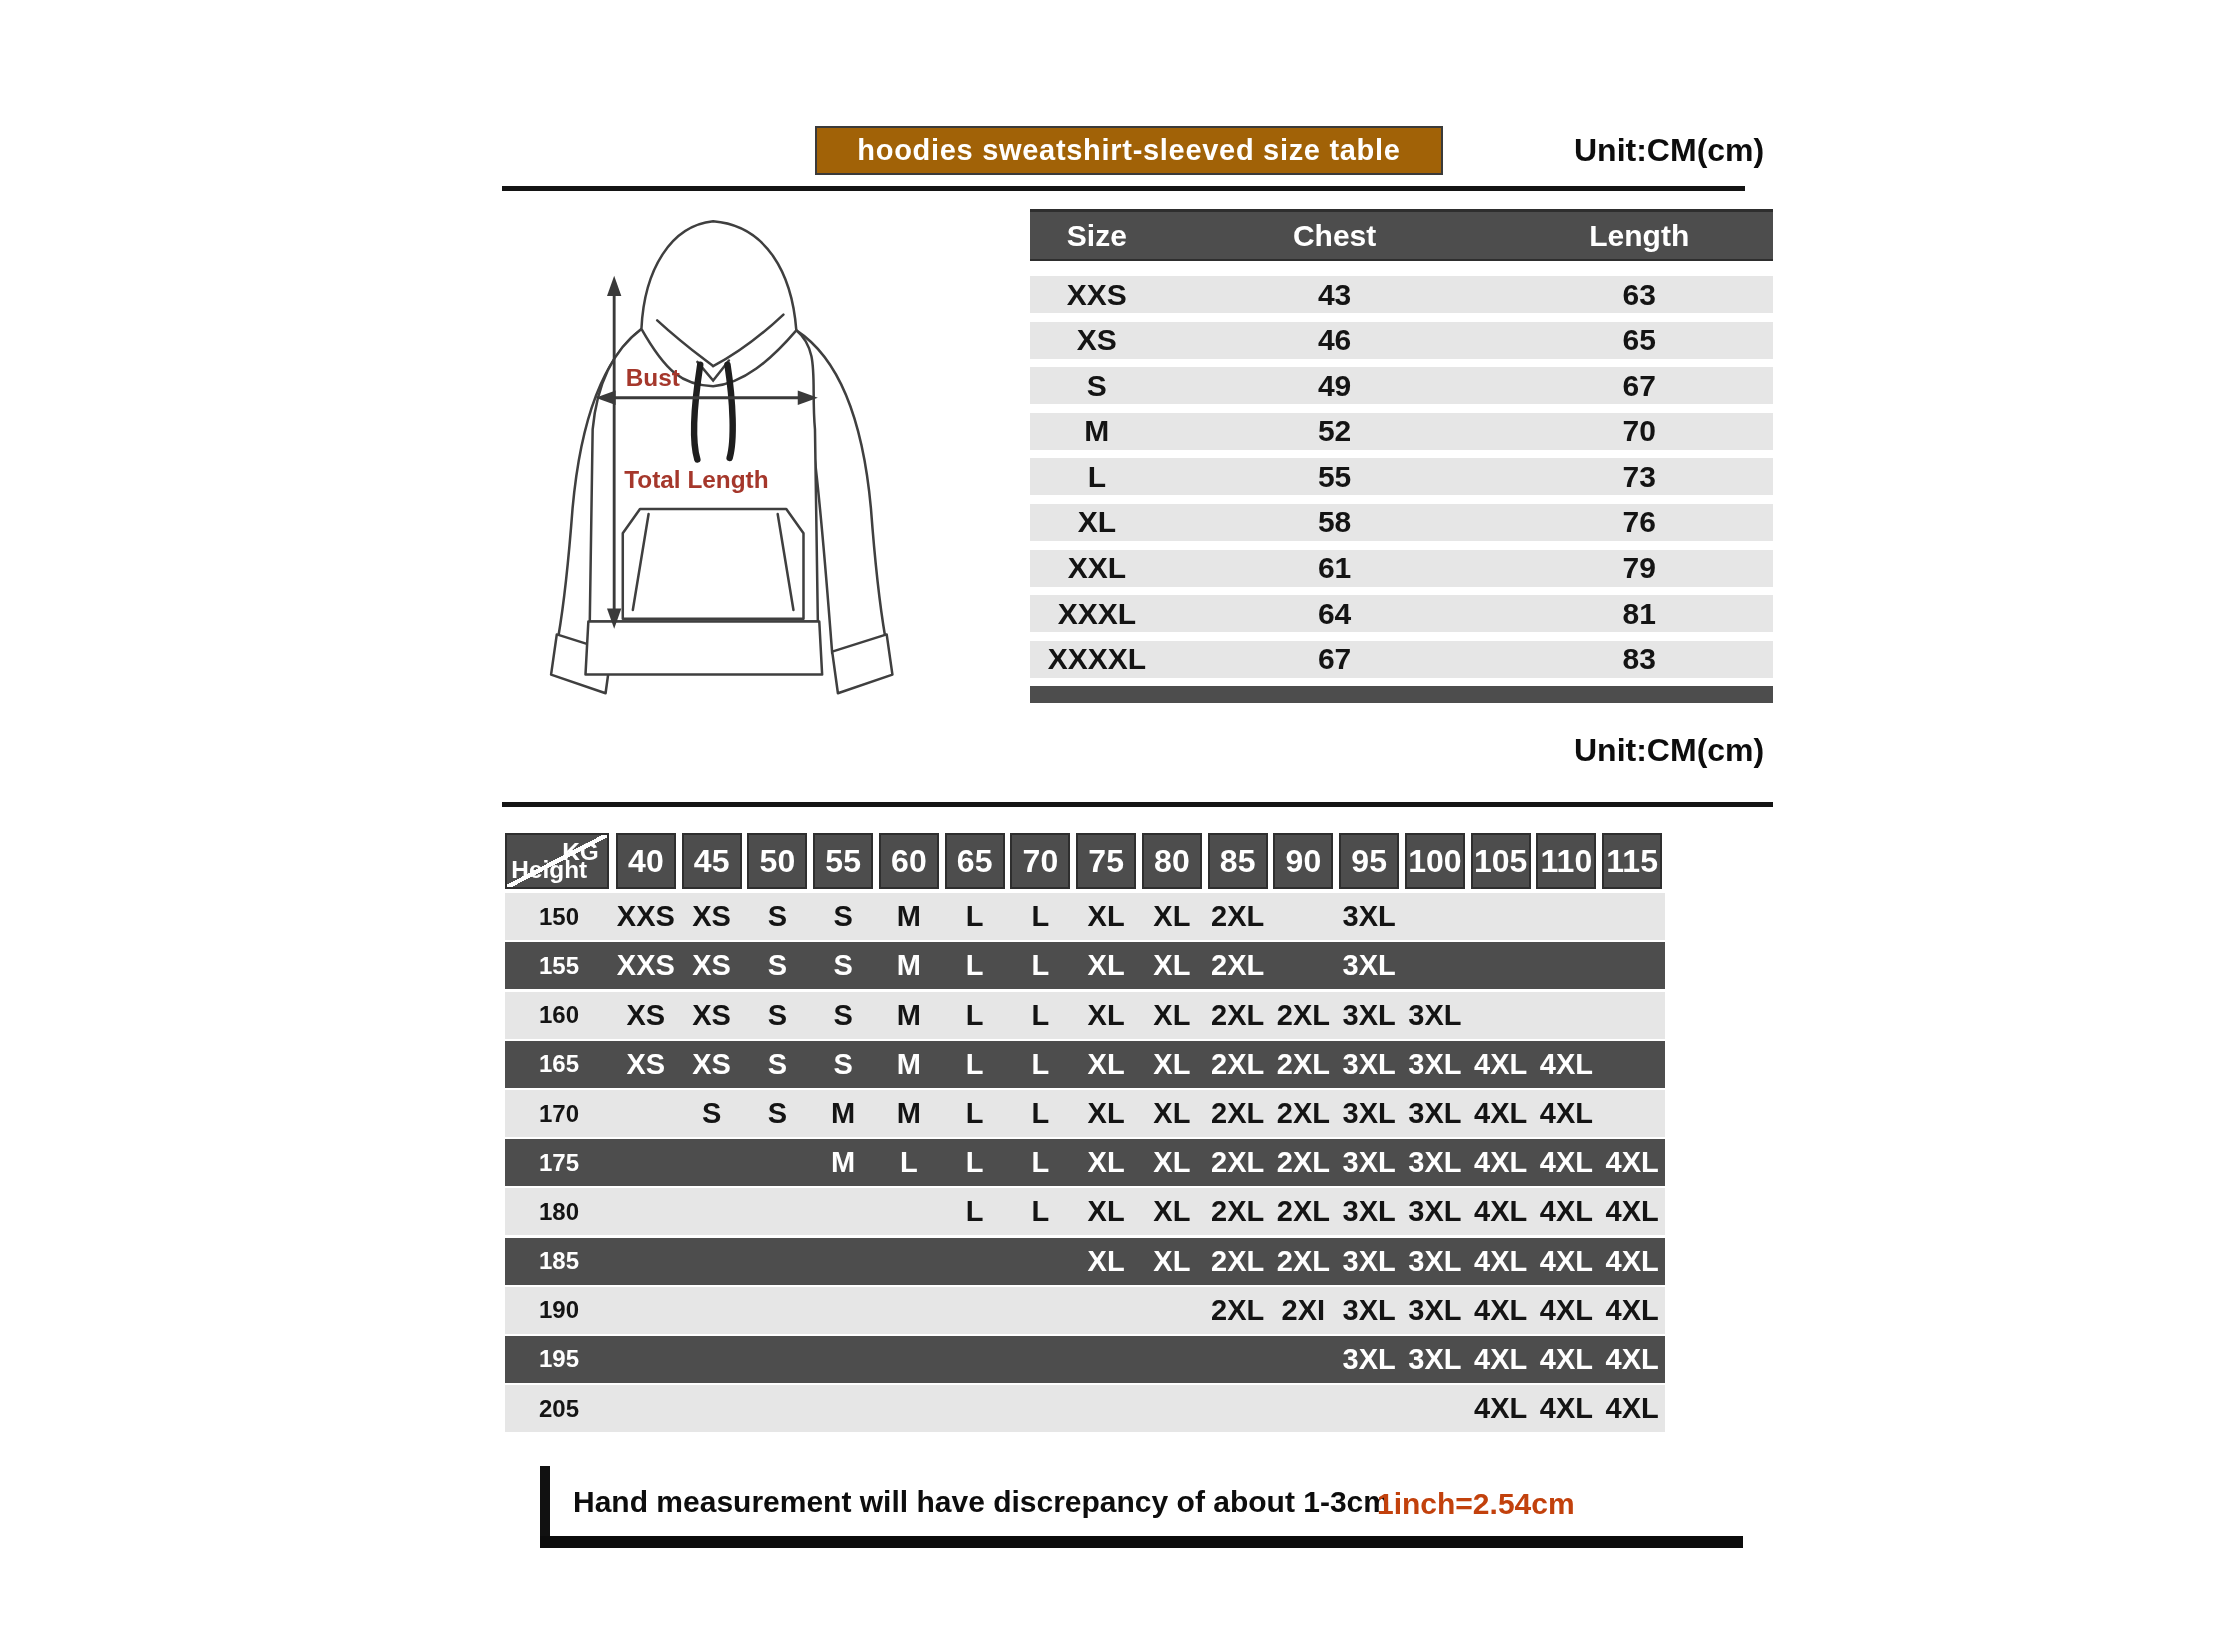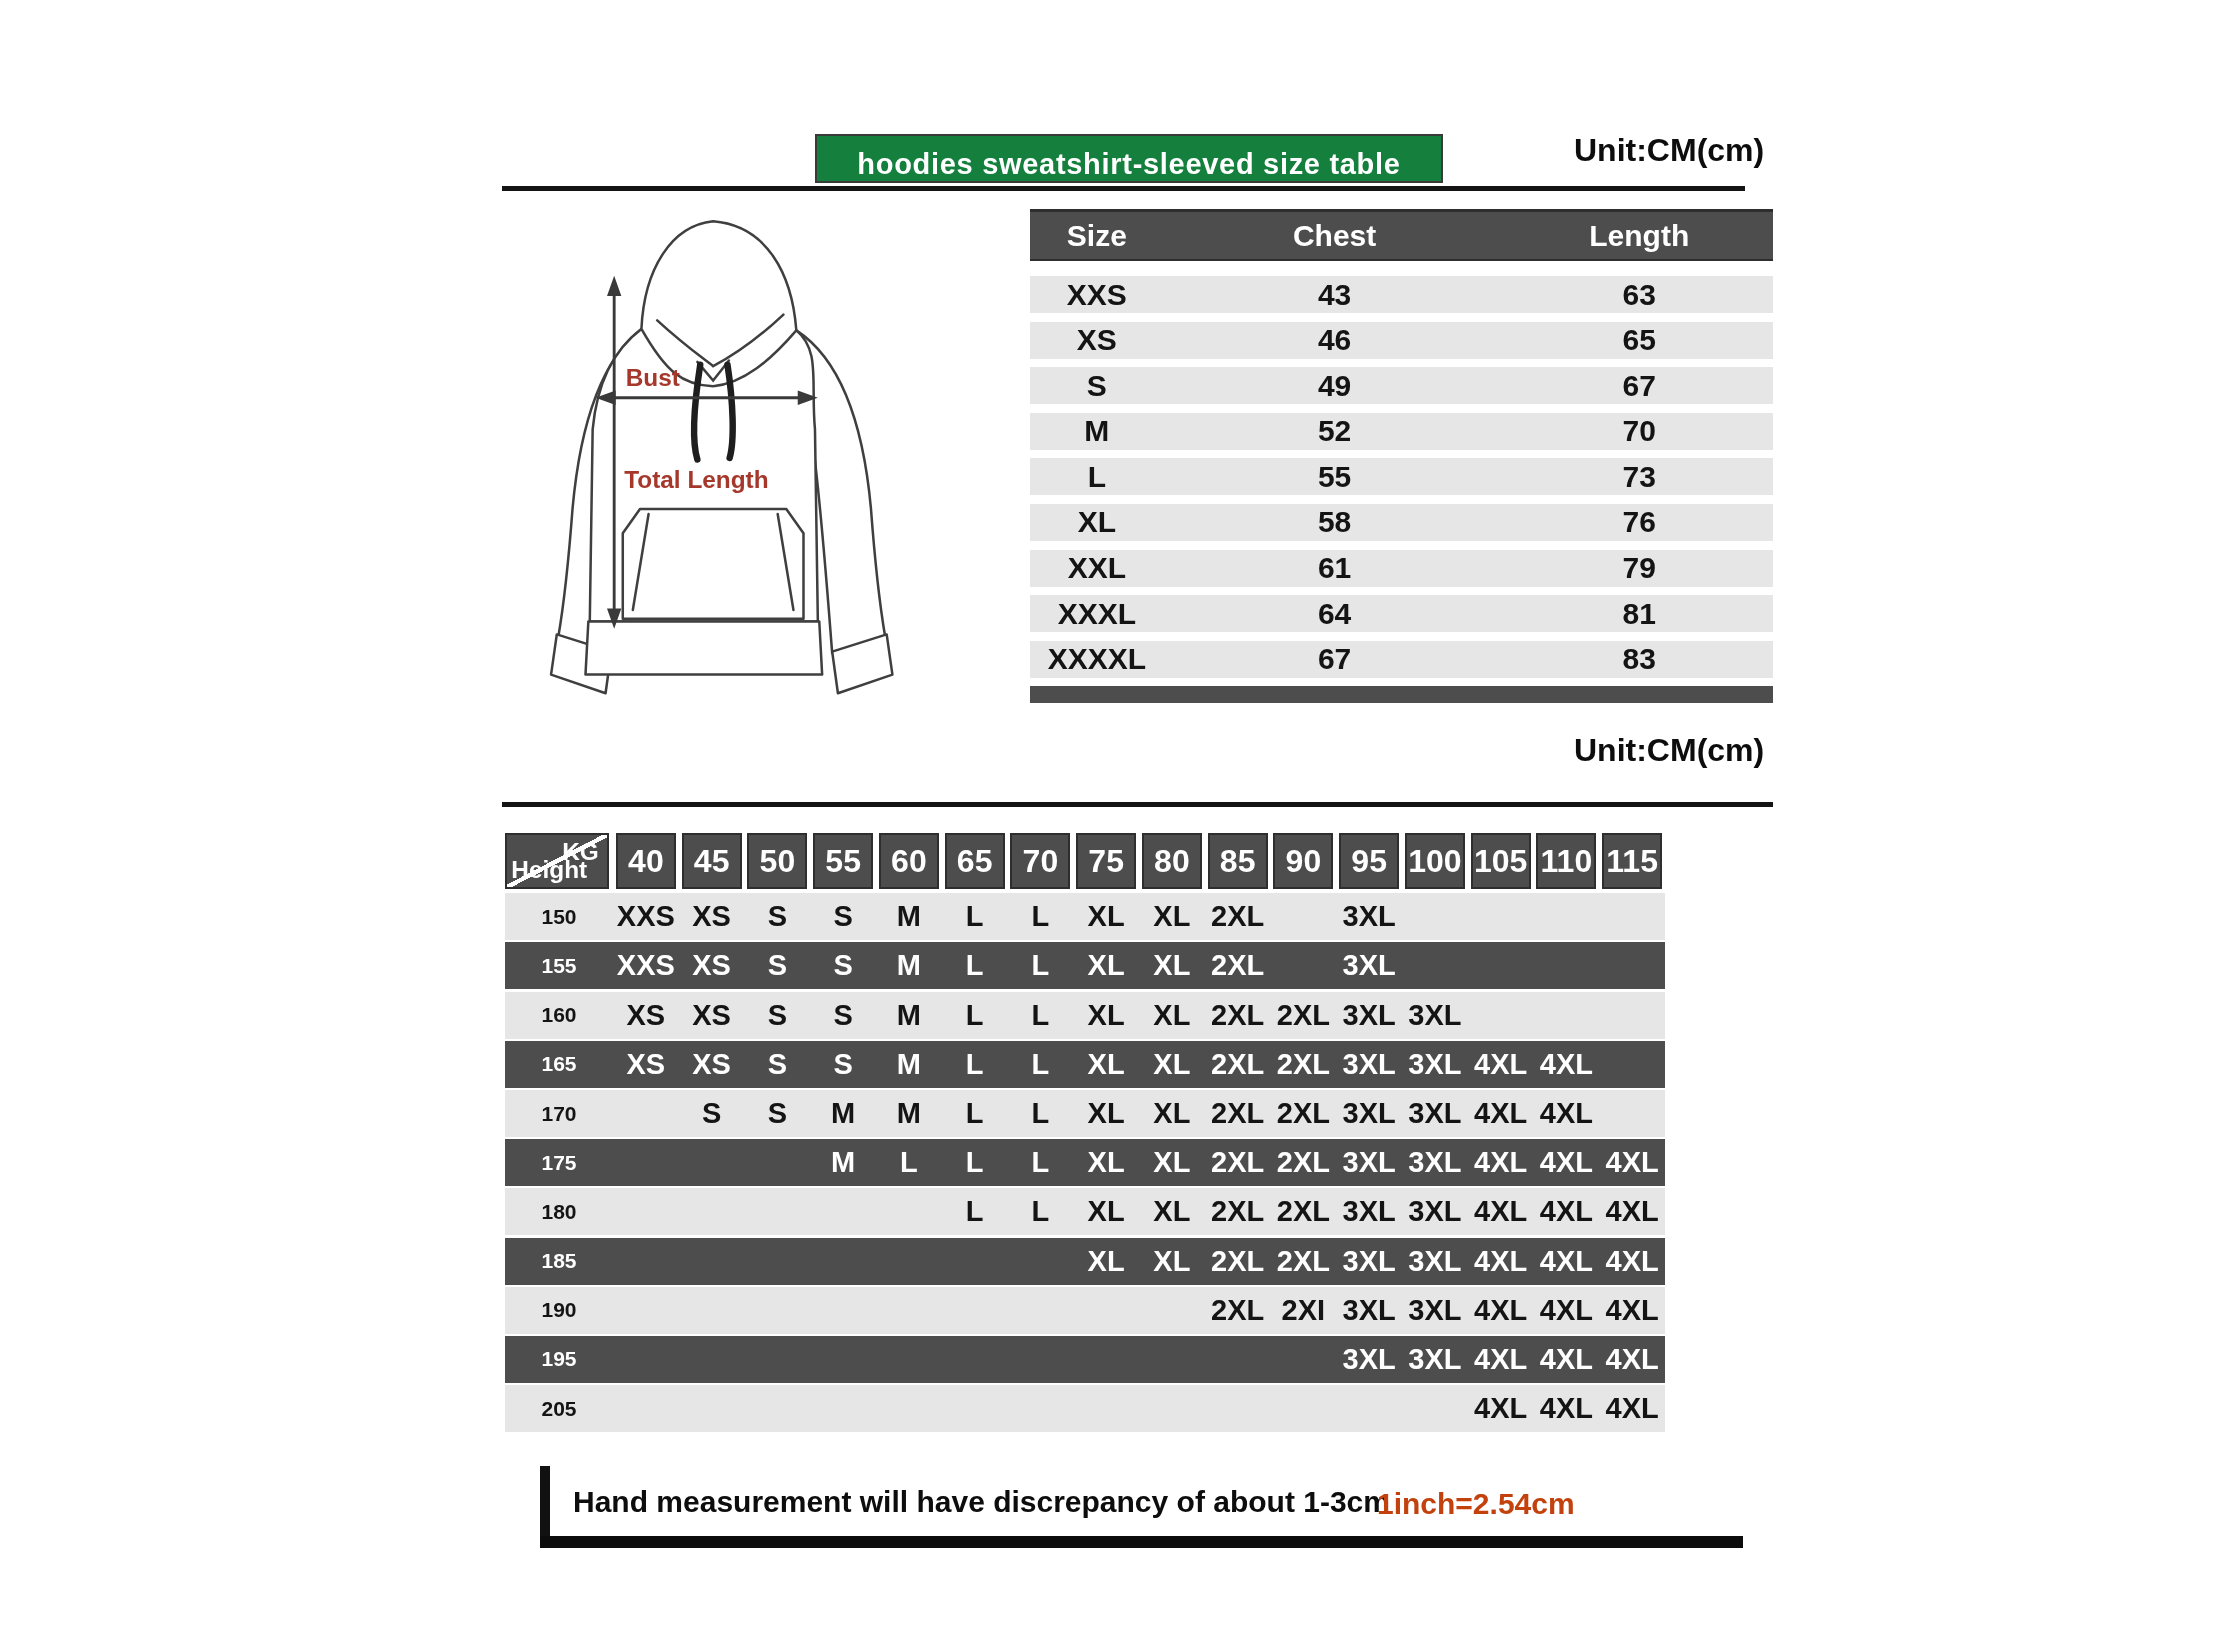--- a/index.html
+++ b/index.html
@@ -7,23 +7,23 @@
     --darker:#3a3a3a;
     --light:#e6e6e6;
     --ink:#141414;
     --red:#a5372b;
   }
   *{box-sizing:border-box;margin:0;padding:0;}
   html,body{width:2227px;height:1651px;background:#ffffff;overflow:hidden;
     font-family:"Liberation Sans","DejaVu Sans",sans-serif;}
   #page{position:relative;width:2227px;height:1651px;background:#fff;}
 
-  .bar{position:absolute;background:#15803d;border:2.9px solid var(--darker);
-    color:#fff;display:flex;align-items:flex-end;justify-content:center;
-    font-weight:bold;letter-spacing:0.7px;margin-top:8px;}
+  .bar{position:absolute;background:#a16207;border:2.9px solid var(--darker);
+    color:#fff;display:flex;align-items:center;justify-content:center;
+    font-weight:bold;letter-spacing:0.7px;}
   #title1{left:815px;top:126px;width:628px;height:49px;font-size:29px;}
   #title2{left:692px;top:727px;width:865px;height:46px;font-size:29px;}
 
   .unit{position:absolute;font-size:32px;font-weight:bold;color:#0d0d0d;}
   #unit1{left:1574px;top:132px;}
   #unit2{left:1574px;top:732px;}
 
   .rule{position:absolute;background:#141414;height:5px;}
   #rule1{left:502px;top:186px;width:1243px;}
   #rule2{left:502px;top:802px;width:1271px;}
@@ -50,21 +50,21 @@
   #corner-cell{position:relative;margin:0 3.6px 0 0;background:
     linear-gradient(to bottom right,var(--dark) calc(50% - 2.2px),#fdfdfd calc(50% - 2.2px),
     #fdfdfd calc(50% + 2.2px),var(--dark) calc(50% + 2.2px));
     border:2.2px solid #2e2e2e;color:#fff;font-weight:bold;}
   #corner-kg{position:absolute;top:2.9px;right:8.6px;font-size:24.4px;}
   #corner-height{position:absolute;bottom:2.9px;left:4.3px;font-size:24.4px;}
   .matrix-row{height:47px;margin-bottom:2.2px;align-items:center;}
   .row-light{background:var(--light);color:var(--ink);}
   .row-dark{background:var(--dark);color:#ffffff;}
   .m-cell{text-align:center;font-weight:bold;font-size:29px;}
-  .m-label{font-size:21px;}
+  .m-label{font-size:24px;}
 
   
   #fn-vbar{position:absolute;left:540px;top:1466px;width:10px;height:80px;background:#111;}
   #fn-text{position:absolute;left:573px;top:1485px;font-size:30px;font-weight:bold;color:#0d0d0d;}
   #fn-conv{position:absolute;left:1377px;top:1487px;font-size:30px;font-weight:bold;color:#c2410c;}
   #fn-hline{position:absolute;left:540px;top:1536px;width:1203px;height:11.5px;background:#0c0c0c;}
 
   
   #hoodie-svg{position:absolute;left:528px;top:207px;width:409px;height:502px;}
   .garment{fill:#ffffff;stroke:#3f3f3f;stroke-width:3.5;stroke-linejoin:round;stroke-linecap:round;}

